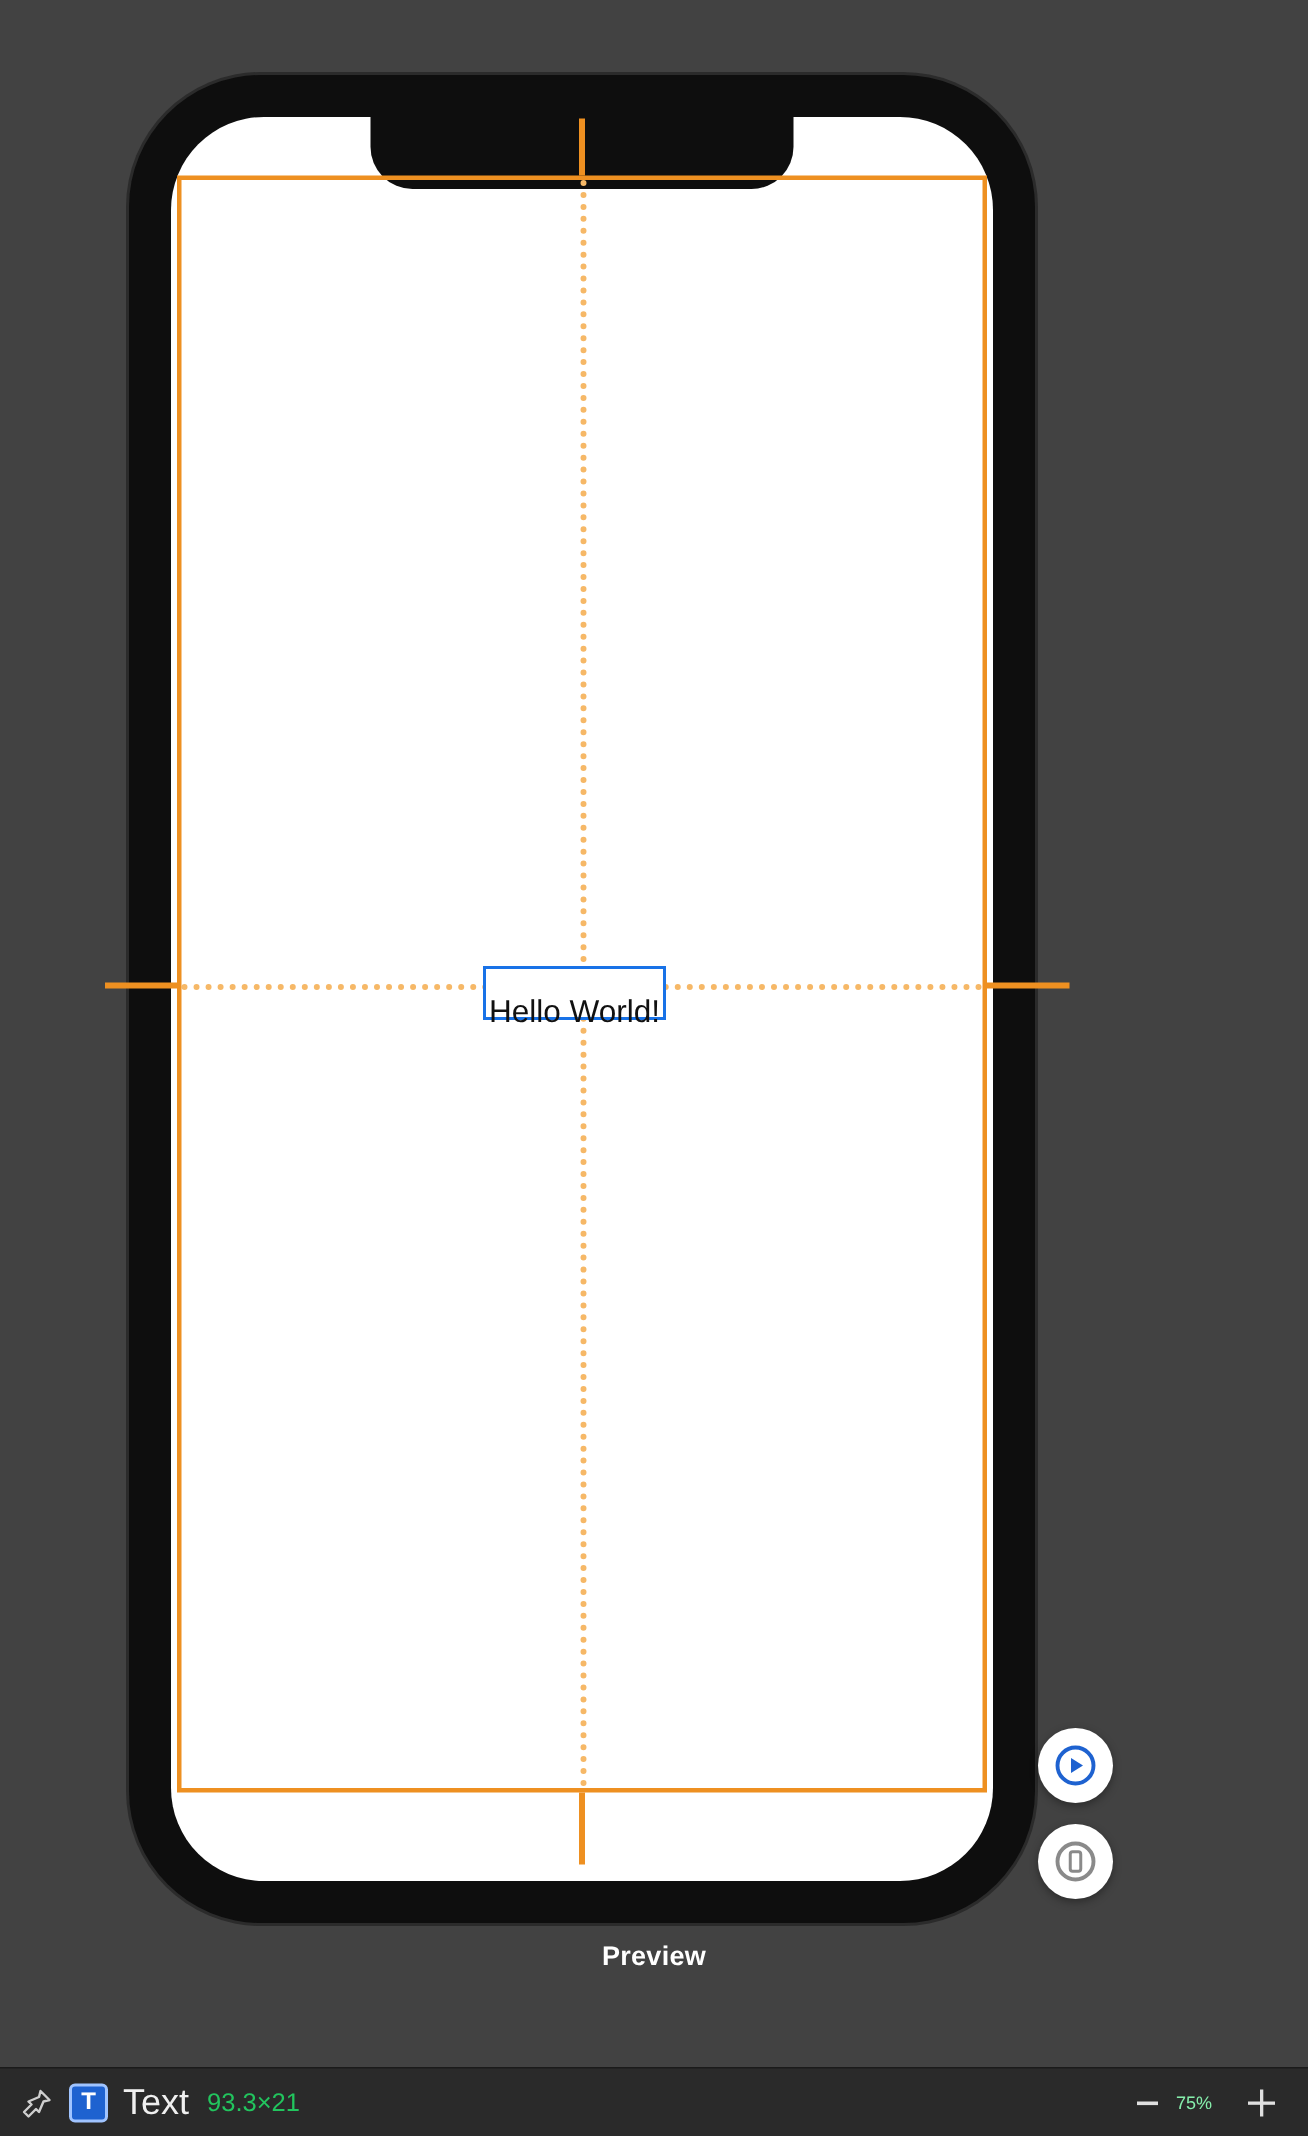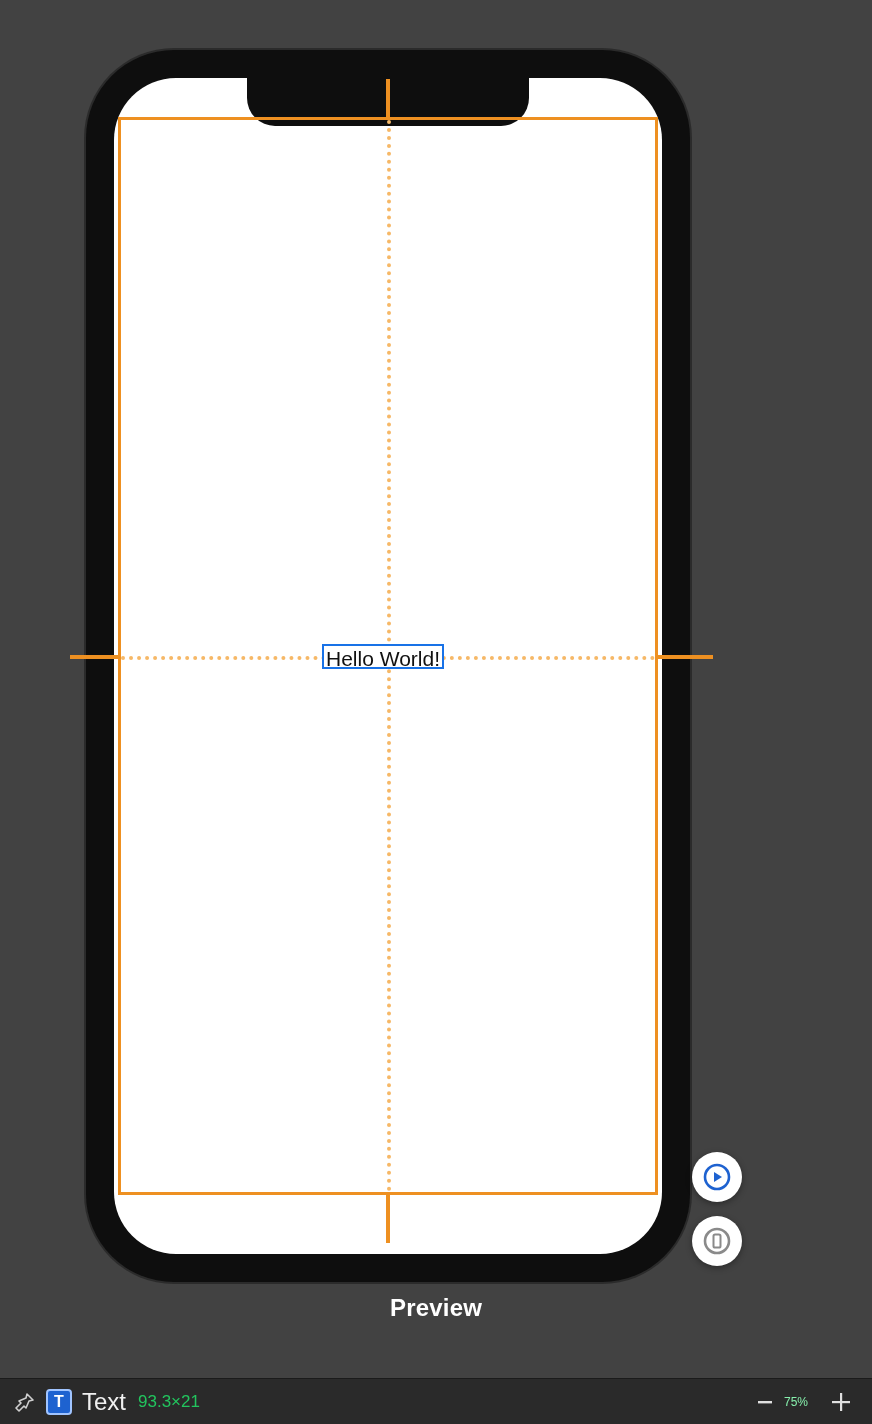--- a/index.html
+++ b/index.html
@@ -116,39 +116,39 @@
     left: 121px;
     width: 534px;
     border-top: 4px dotted #f6b867;
   }
 
   
   .selected-text {
     position: absolute;
     left: 322px;
     top: 644px;
-    padding: 0 2px;
+    padding: 16px 2px;
     height: 25px;
     line-height: 25px;
     font-size: 21px;
     color: #111;
     background: #ffffff;
     border: 2px solid #1872e7;
     z-index: 20;
     white-space: nowrap;
   }
 
   
   .preview-label {
     position: absolute;
     top: 1294px;
     left: 0; right: 0;
     text-align: center;
     color: #ffffff;
-    font-size: 24px;
+    font-size: 18px;
     font-weight: 600;
     letter-spacing: 0.2px;
   }
 
   
   .fab {
     position: absolute;
     right: 130px;
     width: 50px; height: 50px;
     border-radius: 50%;

